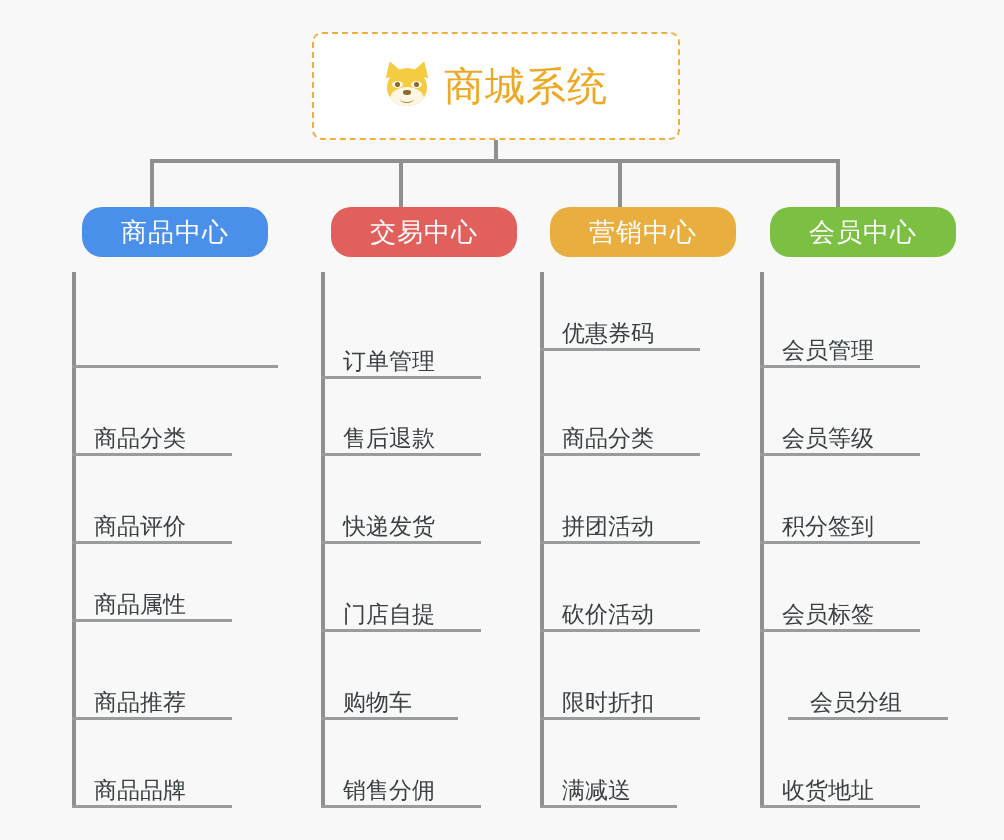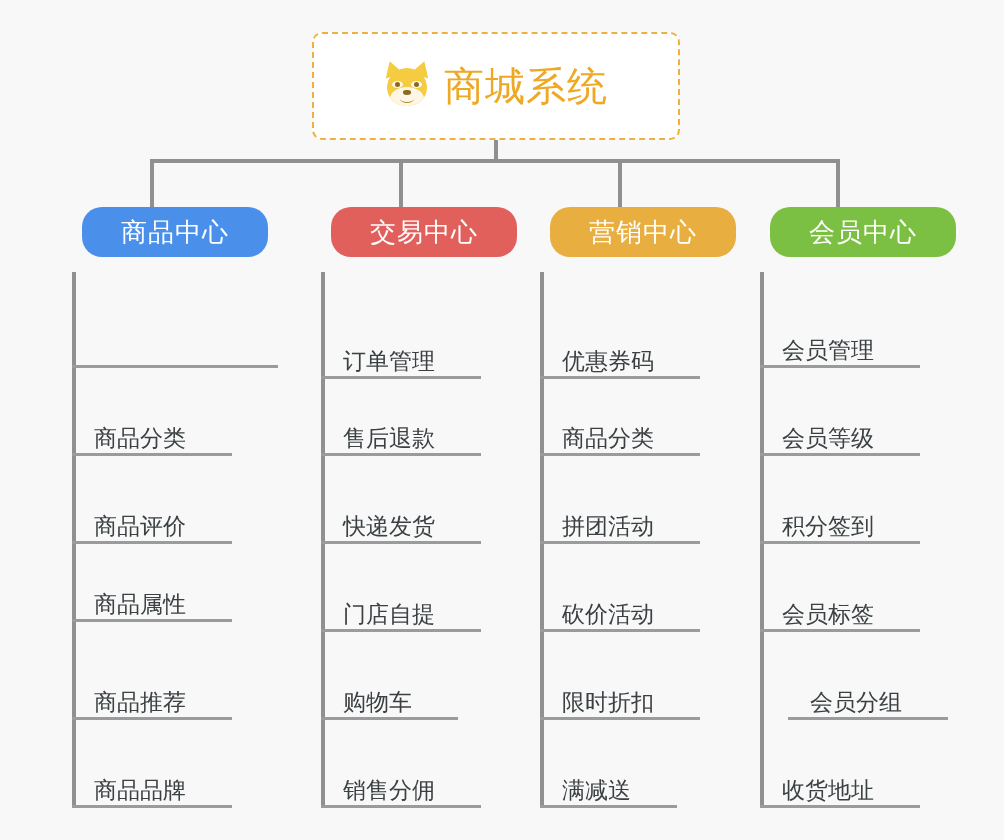--- a/index.html
+++ b/index.html
@@ -260,21 +260,21 @@
         <div class="leaf" style="top: 557px; width: 160px;">
           <span class="leaf-label">销售分佣</span>
           <div class="leaf-underline" style="width: 160px;"></div>
         </div>
       </div>
       <div class="branch" style="left: 526px;">
         <div class="cat-box" style="background: rgb(232, 174, 64);">
           <span class="cat-label">营销中心</span>
         </div>
         <div class="trunk" style="height: 536px;"></div>
-        <div class="leaf" style="top: 128px; width: 160px;">
+        <div class="leaf" style="top: 100px; width: 160px;">
           <span class="leaf-label">优惠券码</span>
           <div class="leaf-underline" style="width: 160px;"></div>
         </div>
         <div class="leaf" style="top: 205px; width: 160px;">
           <span class="leaf-label">商品分类</span>
           <div class="leaf-underline" style="width: 160px;"></div>
         </div>
         <div class="leaf" style="top: 293px; width: 160px;">
           <span class="leaf-label">拼团活动</span>
           <div class="leaf-underline" style="width: 160px;"></div>

